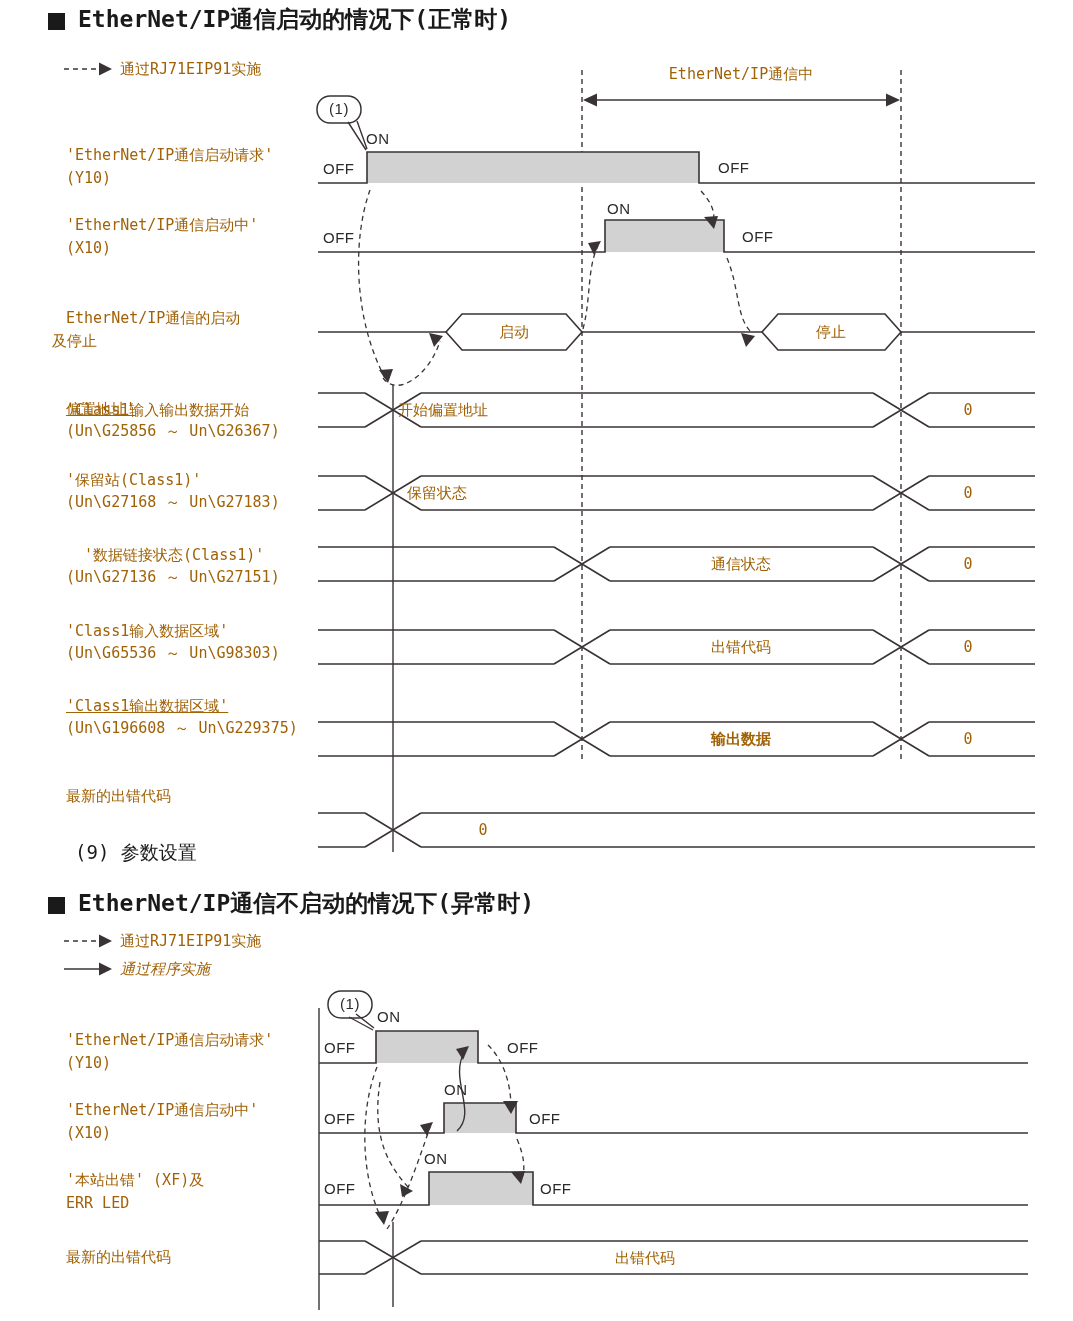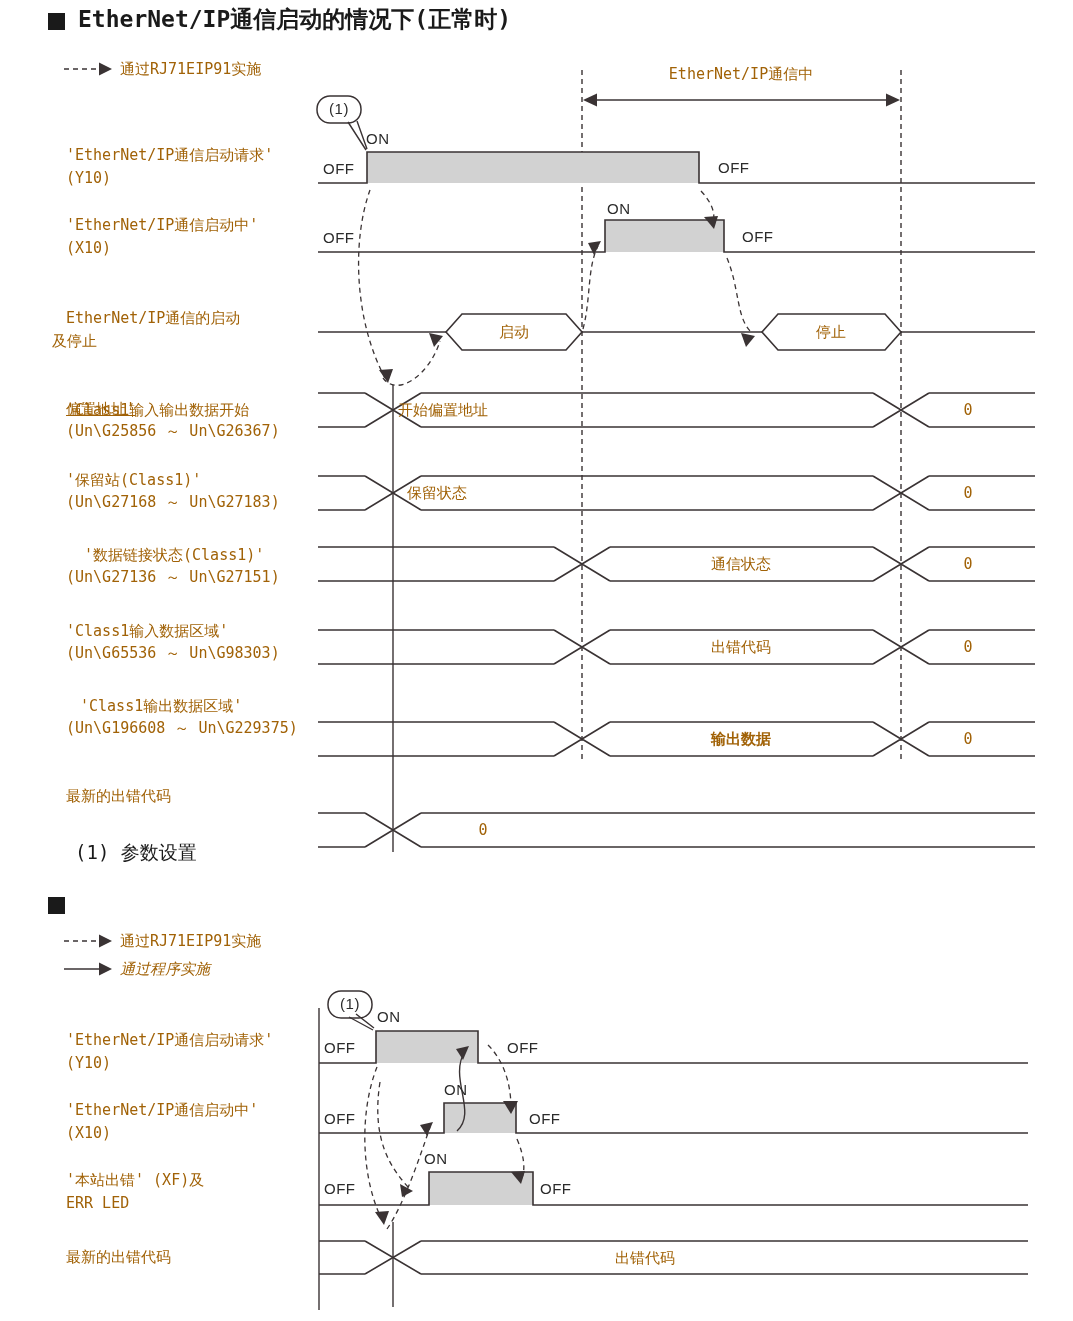--- a/index.html
+++ b/index.html
@@ -158,21 +158,21 @@
   <div class="lb txt" style="left:52px;top:332px;">及停止</div>
   <div class="lb txt" style="left:66px;top:378px;margin-top:23px;">'Class1输入输出数据开始</div>
   <div class="lb txt" style="left:66px;top:400px;text-decoration:underline;">偏置地址'</div>
   <div class="lb txt" style="left:66px;top:422px;">(Un\G25856 ～ Un\G26367)</div>
   <div class="lb txt" style="left:66px;top:471px;">'保留站(Class1)'</div>
   <div class="lb txt" style="left:66px;top:493px;">(Un\G27168 ～ Un\G27183)</div>
   <div class="lb txt" style="left:84px;top:546px;">'数据链接状态(Class1)'</div>
   <div class="lb txt" style="left:66px;top:568px;">(Un\G27136 ～ Un\G27151)</div>
   <div class="lb txt" style="left:66px;top:622px;">'Class1输入数据区域'</div>
   <div class="lb txt" style="left:66px;top:644px;">(Un\G65536 ～ Un\G98303)</div>
-  <div class="lb txt" style="left:80px;top:697px;">'Class1输出数据区域'</div>
+  <div class="lb txt" style="left:66px;top:697px;text-decoration:underline;">'Class1输出数据区域'</div>
   <div class="lb txt" style="left:66px;top:719px;">(Un\G196608 ～ Un\G229375)</div>
   <div class="lb txt" style="left:66px;top:787px;">最新的出错代码</div>
 
   <div class="sig txt" style="left:366px;top:131px;">ON</div>
   <div class="sig txt" style="left:323px;top:161px;">OFF</div>
   <div class="sig txt" style="left:718px;top:160px;">OFF</div>
   <div class="sig txt" style="left:607px;top:201px;">ON</div>
   <div class="sig txt" style="left:323px;top:230px;">OFF</div>
   <div class="sig txt" style="left:742px;top:229px;">OFF</div>
   <div class="lb txt ctr" style="left:514px;top:323px;">启动</div>
@@ -182,23 +182,24 @@
   <div class="lb txt ctr" style="left:741px;top:555px;">通信状态</div>
   <div class="lb txt ctr" style="left:741px;top:638px;">出错代码</div>
   <div class="lb txt ctr" style="left:741px;top:730px;font-weight:bold;">输出数据</div>
   <div class="lb txt ctr" style="left:968px;top:401px;">0</div>
   <div class="lb txt ctr" style="left:968px;top:484px;">0</div>
   <div class="lb txt ctr" style="left:968px;top:555px;">0</div>
   <div class="lb txt ctr" style="left:968px;top:638px;">0</div>
   <div class="lb txt ctr" style="left:968px;top:730px;">0</div>
   <div class="lb txt ctr" style="left:483px;top:821px;">0</div>
 
-  <div class="note txt" style="left:75px;top:841px;">(1) 参数设置</div>
+  <div class="note txt" style="left:75px;top:841px;">(9) 参数设置</div>
 
   <div class="sq txt" style="left:48px;top:897px;"></div>
+  <div class="title txt" style="left:78px;top:889px;">EtherNet/IP通信不启动的情况下(异常时)</div>
   <div class="lb txt" style="left:120px;top:932px;">通过RJ71EIP91实施</div>
   <div class="lb txt" style="left:120px;top:960px;font-style:italic;">通过程序实施</div>
   <div class="sig txt ctr" style="left:350px;top:996px;">(1)</div>
 
   <div class="lb txt" style="left:66px;top:1031px;">'EtherNet/IP通信启动请求'</div>
   <div class="lb txt" style="left:66px;top:1054px;">(Y10)</div>
   <div class="lb txt" style="left:66px;top:1101px;">'EtherNet/IP通信启动中'</div>
   <div class="lb txt" style="left:66px;top:1124px;">(X10)</div>
   <div class="lb txt" style="left:66px;top:1171px;">'本站出错' (XF)及</div>
   <div class="lb txt" style="left:66px;top:1194px;">ERR LED</div>

